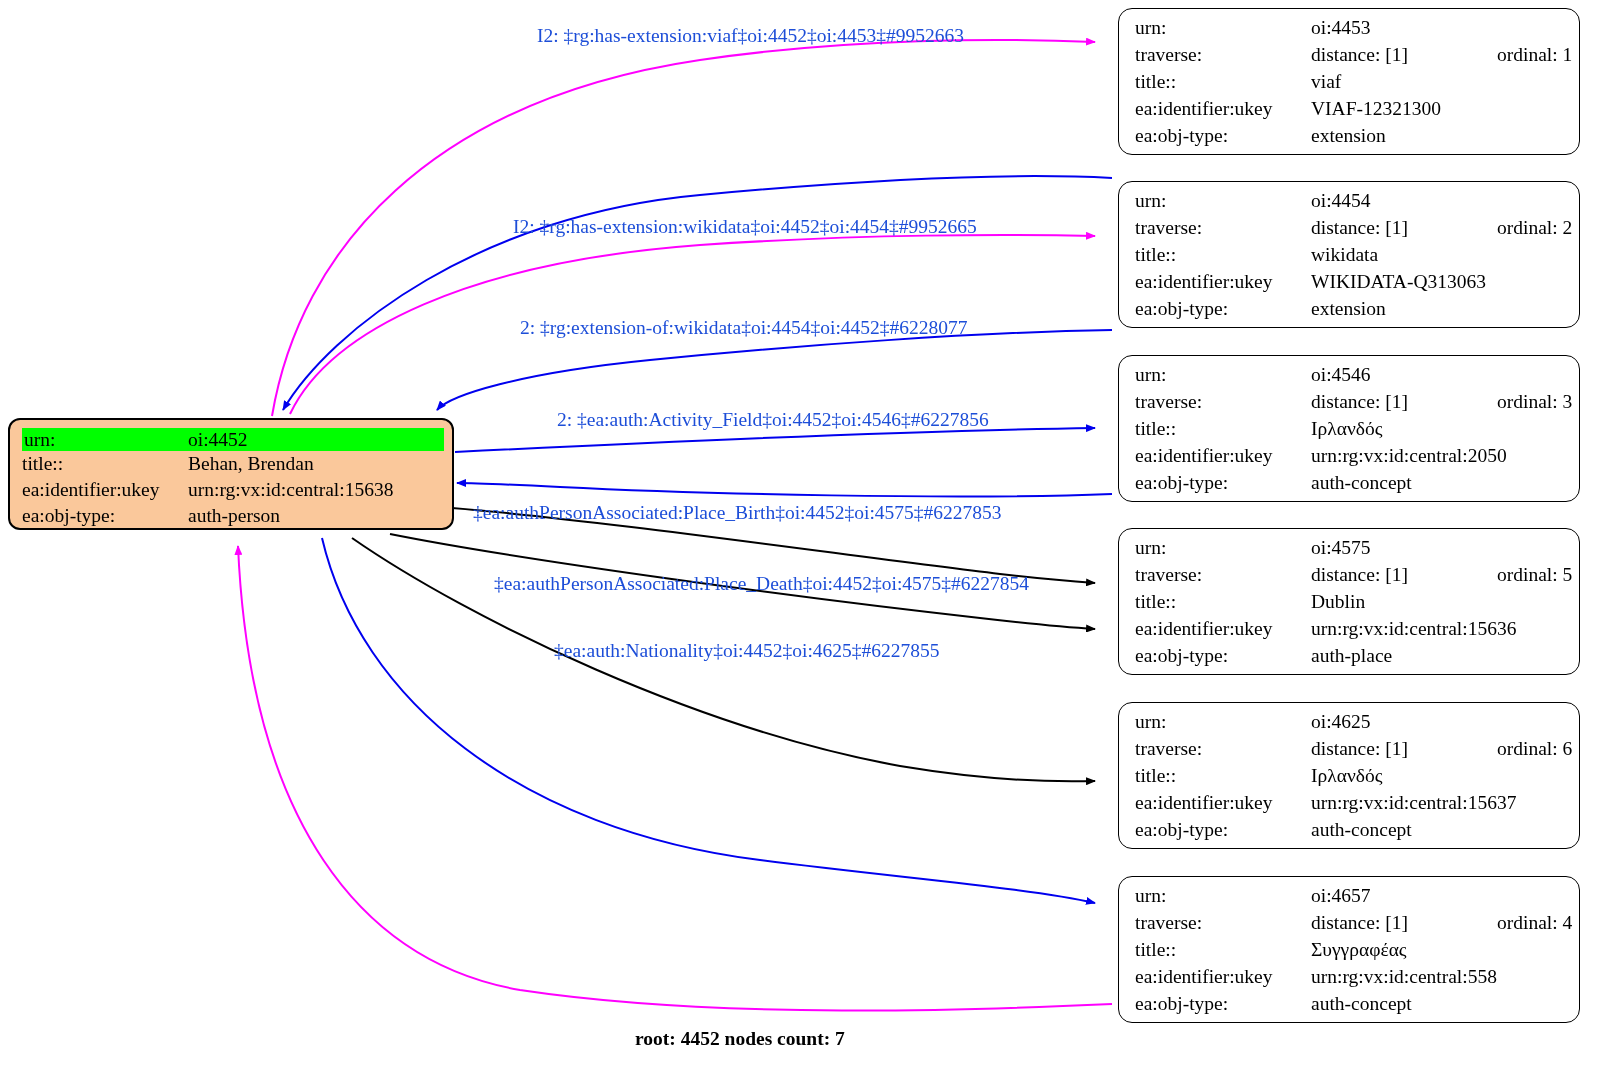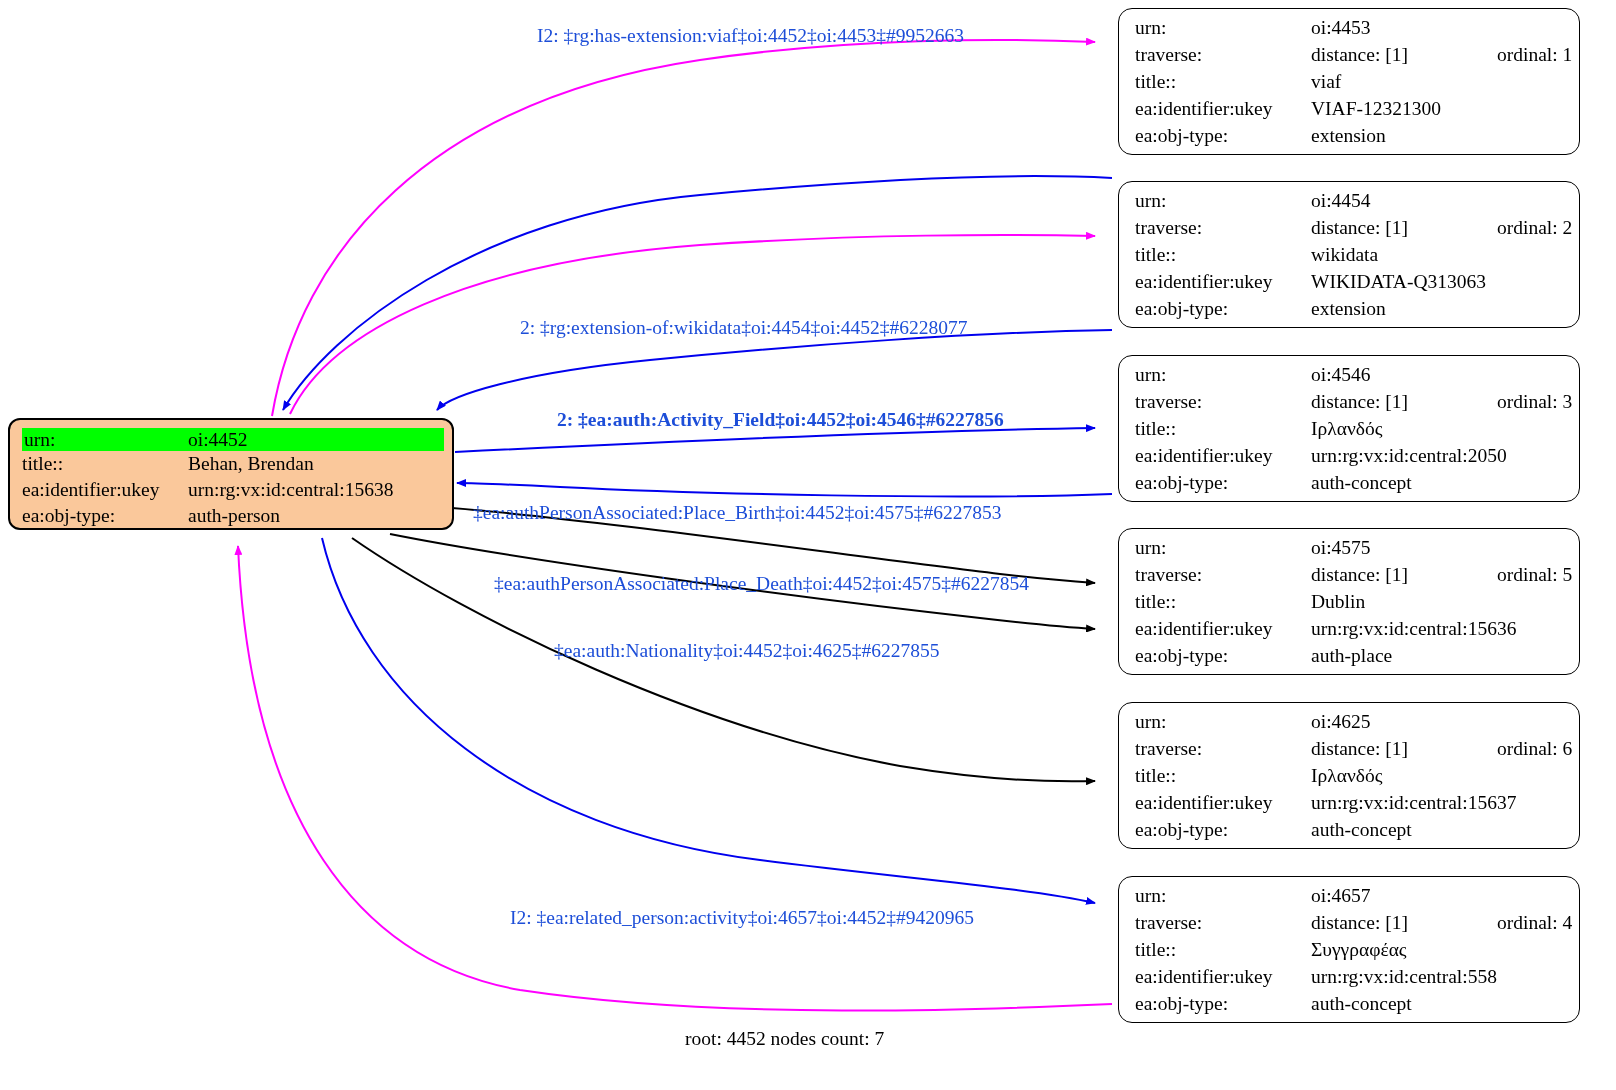--- a/index.html
+++ b/index.html
@@ -296,30 +296,30 @@
     </div>
     <div class="row">
       <span class="k">ea:obj-type:</span>
       <span class="v">auth-concept</span>
     </div>
   </div>
 
   <div class="edge-label" style="left:537px; top:26px;">I2: ‡rg:has-extension:viaf‡oi:4452‡oi:4453‡#9952663</div>
 
 
+  <div class="edge-label" style="left:513px; top:217px;">I2: ‡rg:has-extension:wikidata‡oi:4452‡oi:4454‡#9952665</div>
 
   <div class="edge-label" style="left:520px; top:318px;">2: ‡rg:extension-of:wikidata‡oi:4454‡oi:4452‡#6228077</div>
 
-  <div class="edge-label" style="left:557px; top:410px;font-weight:bold;">2: ‡ea:auth:Activity_Field‡oi:4452‡oi:4546‡#6227856</div>
+  <div class="edge-label" style="left:557px; top:410px;">2: ‡ea:auth:Activity_Field‡oi:4452‡oi:4546‡#6227856</div>
 
 
   <div class="edge-label" style="left:473px; top:503px;">‡ea:authPersonAssociated:Place_Birth‡oi:4452‡oi:4575‡#6227853</div>
 
   <div class="edge-label" style="left:467px; top:574px;margin-left:27px;">‡ea:authPersonAssociated:Place_Death‡oi:4452‡oi:4575‡#6227854</div>
 
   <div class="edge-label" style="left:554px; top:641px;">‡ea:auth:Nationality‡oi:4452‡oi:4625‡#6227855</div>
 
 
-  <div class="edge-label" style="left:510px; top:908px;">I2: ‡ea:related_person:activity‡oi:4657‡oi:4452‡#9420965</div>
-
-  <div class="footer-label" style="left:685px; top:1029px;">root: 4452 nodes count: 7</div>
+
+  <div class="footer-label" style="left:635px; top:1029px;font-weight:bold;">root: 4452 nodes count: 7</div>
 
 </div>
 
 </body></html>

